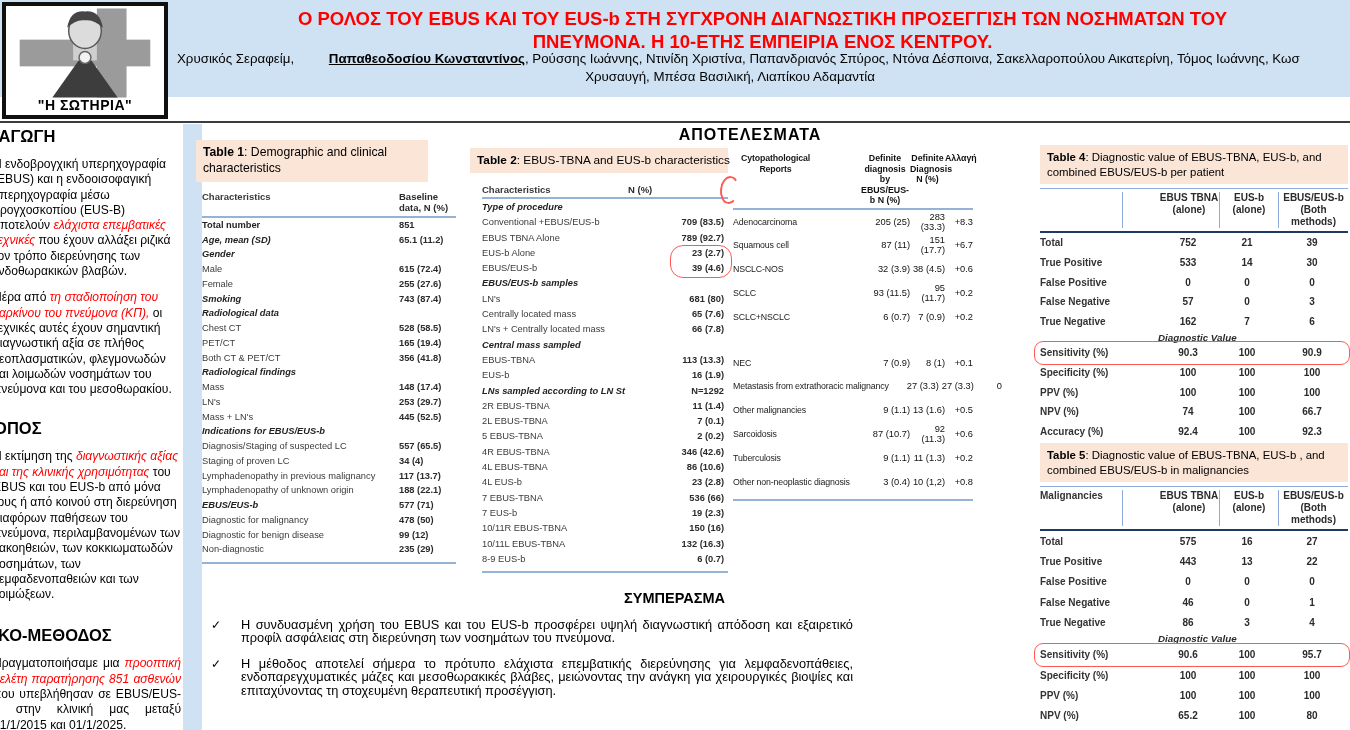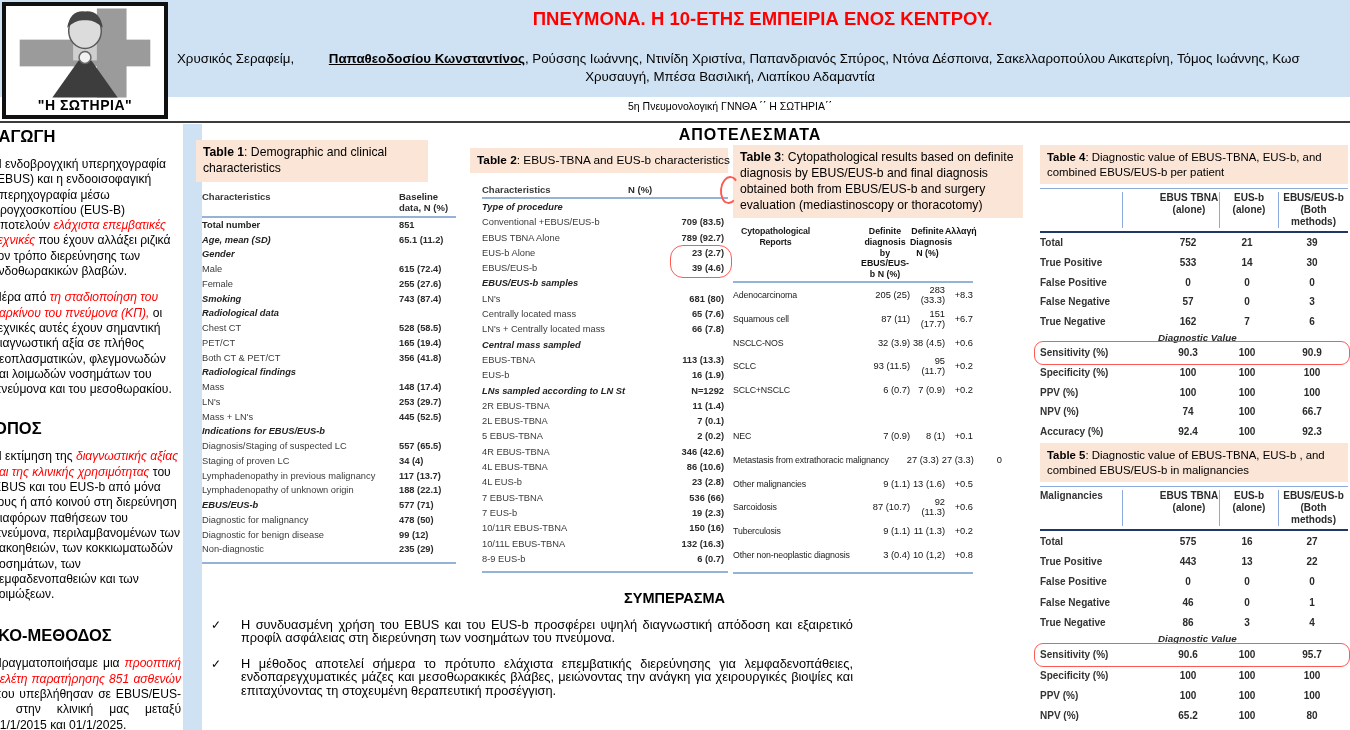--- a/index.html
+++ b/index.html
@@ -120,25 +120,25 @@
       <path d="M28 61 L50 30 L72 61 Z" fill="#3d3d3d"></path>
       <rect x="42" y="24" width="16" height="12" fill="#cfcfcf"></rect>
       <ellipse cx="50" cy="16" rx="11" ry="12" fill="#dcdcdc" stroke="#5a5a5a" stroke-width="1"></ellipse>
       <path d="M38 14 Q40 2 50 3 Q60 2 62 14 Q56 8 50 9 Q44 8 38 14 Z" fill="#454545"></path>
       <circle cx="50" cy="34" r="4" fill="#f2f2f2" stroke="#666" stroke-width="1"></circle>
     </svg>
     <div class="logo-label">"Η ΣΩΤΗΡΙΑ"</div>
   </div>
 
   <div class="title">
+    <div>Ο ΡΟΛΟΣ ΤΟΥ EBUS ΚΑΙ ΤΟΥ EUS-b ΣΤΗ ΣΥΓΧΡΟΝΗ ΔΙΑΓΝΩΣΤΙΚΗ ΠΡΟΣΕΓΓΙΣΗ ΤΩΝ ΝΟΣΗΜΑΤΩΝ ΤΟΥ</div>
     <div>ΠΝΕΥΜΟΝΑ. Η 10-ΕΤΗΣ ΕΜΠΕΙΡΙΑ ΕΝΟΣ ΚΕΝΤΡΟΥ.</div>
   </div>
   <div class="authors1" id="authors1"><span>Χρυσικός Σεραφείμ, </span><span class="bold-u">Παπαθεοδοσίου Κωνσταντίνος</span><span>, Ρούσσης Ιωάννης, Ντινίδη Χριστίνα, Παπανδριανός Σπύρος,  Ντόνα Δέσποινα, Σακελλαροπούλου Αικατερίνη, Τόμος Ιωάννης, Κωσ</span></div>
   <div class="authors2">Χρυσαυγή, Μπέσα Βασιλική, Λιαπίκου Αδαμαντία</div>
-  <div class="affiliation">5η Πνευμονολογική ΓΝΝΘΑ ΄΄ Η ΣΩΤΗΡΙΑ΄΄</div>
 
   <div id="sidebar">
     <div id="sidebar-content">
         <section>
           <div class="sb-h">ΕΙΣΑΓΩΓΗ</div>
           <div class="sb-p"><span>Η ενδοβρογχική υπερηχογραφία (EBUS) και η ενδοοισοφαγική υπερηχογραφία μέσω βρογχοσκοπίου (EUS-B) αποτελούν </span><span class="red-i">ελάχιστα επεμβατικές τεχνικές</span><span> που έχουν αλλάξει ριζικά τον τρόπο διερεύνησης των ενδοθωρακικών βλαβών.</span></div>
           <div class="sb-p"><span>Πέρα από </span><span class="red-i">τη σταδιοποίηση του καρκίνου του πνεύμονα (ΚΠ),</span><span> οι τεχνικές αυτές έχουν σημαντική διαγνωστική αξία σε πλήθος νεοπλασματικών, φλεγμονωδών και λοιμωδών νοσημάτων του πνεύμονα και του μεσοθωρακίου.</span></div>
         </section>
         <section>
           <div class="sb-h">ΣΚΟΠΟΣ</div>
@@ -357,21 +357,20 @@
         </div>
         <div class="t-row">
           <span class="t-label">8-9 EUS-b</span>
           <span class="t-val">6 (0.7)</span>
         </div>
         <div class="t-end"></div>
       </div>
       <div class="red-oval" style="left: 200px; top: 96.8594px; width: 60px; height: 31.2969px;"></div>
     </div>
   <div class="tbl-block" id="t3">
-      <div class="tbl-title"><b>Table 3</b>: Cytopathological results based on definite diagnosis by EBUS/EUS-b and final diagnosis obtained both from EBUS/EUS-b and surgery evaluation (mediastinoscopy or thoracotomy)</div>
       <div class="tbl">
         <div class="t-head">
           <span class="t-label">Cytopathological Reports</span>
           <span class="t-val">Definite diagnosis by EBUS/EUS-b N (%)</span>
           <span class="t-val">Definite Diagnosis N (%)</span>
           <span class="t-val">Αλλαγή</span>
         </div>
         <div class="t-row">
           <span class="t-label">Adenocarcinoma</span>
           <span class="t-val">205 (25)</span>

